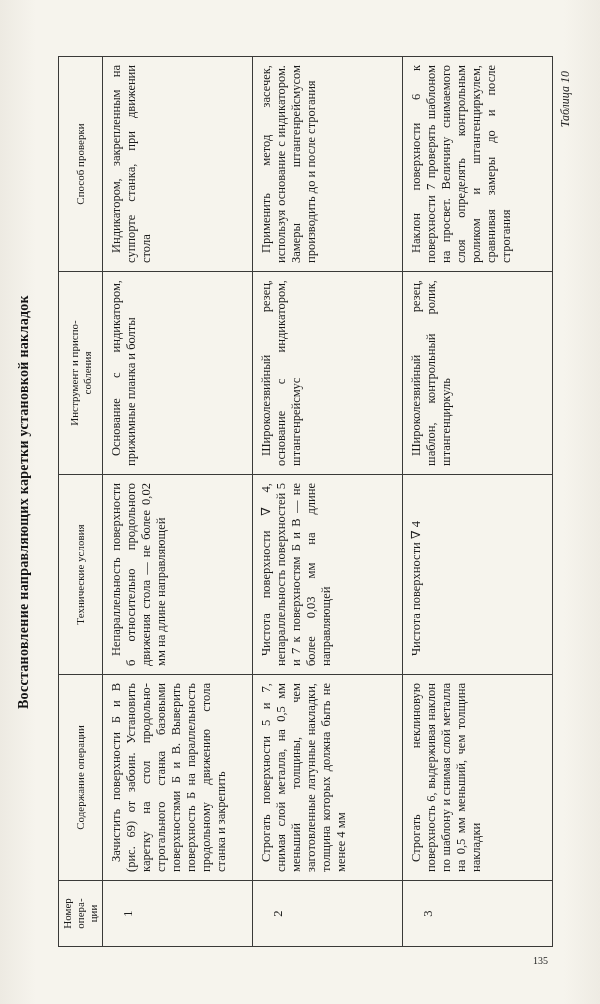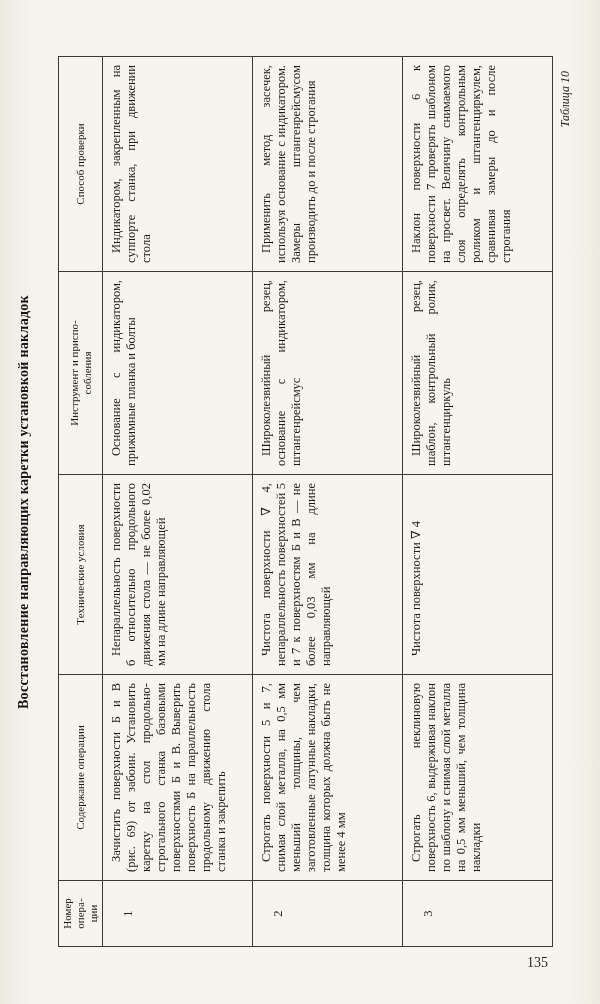--- a/index.html
+++ b/index.html
@@ -47,21 +47,21 @@
     text-align:center;text-indent:0;padding-top:18px;font-size:12.5px;
   }
   tr.head{height:44px;}
   tr.oprow{height:150px;}
   .tab-label{
     position:absolute;top:558px;right:14px;
     font-style:italic;font-size:12px;color:#202020;
   }
   .page-number{
     position:absolute;right:52px;top:955px;
-    font-size:14px;color:#262626;
+    font-size:10px;color:#262626;
   }
 </style>
 </head>
 <body>
 
 <div class="page">
 
   <div class="sheet">
 
     <div class="title">Восстановление направляющих каретки установкой накладок</div>

